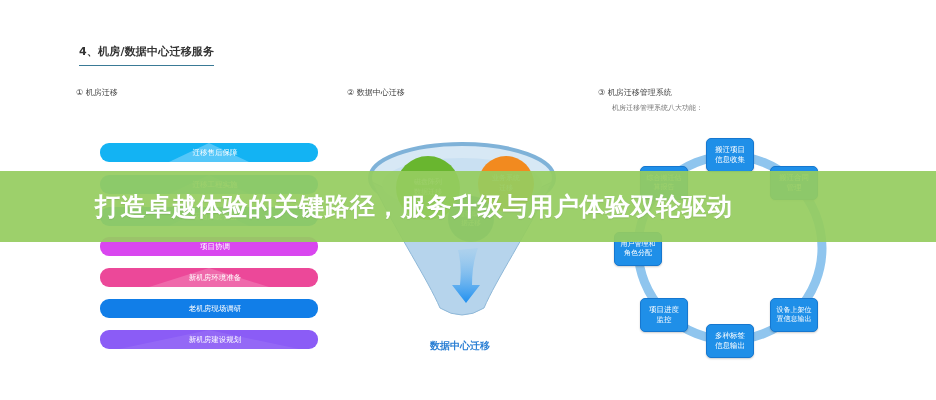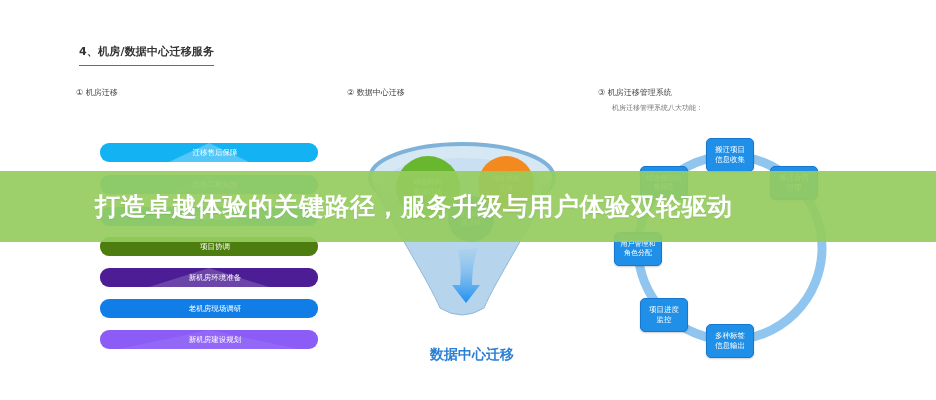--- a/index.html
+++ b/index.html
@@ -34,21 +34,21 @@
 
   
   .funnel-wrap { position: absolute; left: 368px; top: 140px; width: 188px; height: 195px; }
   .funnel-wrap svg { position: absolute; left: 0; top: 0; }
   .bubble {
     position: absolute; border-radius: 50%; color: rgba(255,255,255,0.85);
     font-size: 7px; text-align: center; display: flex; align-items: center; justify-content: center;
     line-height: 1.4;
   }
   .funnel-label {
-    position: absolute; left: 430px; top: 346px; font-size: 14px; color: #2a7fd4; font-weight: bold;
+    position: absolute; left: 430px; top: 339px; font-size: 10px; color: #2a7fd4; font-weight: bold;
   }
 
   
   .cycle-wrap { position: absolute; left: 600px; top: 130px; width: 260px; height: 235px; }
   .cycle-node {
     position: absolute; width: 48px; height: 34px; border-radius: 5px;
     background: #1f8fe8; border: 1px solid #1677cf; color: #fff;
     font-size: 7.5px; line-height: 1.35; text-align: center;
     display: flex; align-items: center; justify-content: center;
     box-shadow: 0 1px 2px rgba(0,0,0,0.2);
@@ -86,24 +86,24 @@
       <span>迁移售后保障</span>
     </div>
   <div class="bar" style="top:175px; background:#19a7f0;">
       <div class="tri"></div>
       <span>迁移工程实施</span>
     </div>
   <div class="bar" style="top:207px; background:#169cee;">
       <div class="tri"></div>
       <span>应用系统备份</span>
     </div>
-  <div class="bar" style="top:237px; background:#4d7c0f;">
+  <div class="bar" style="top:237px; background:#d946ef;">
       <span>项目协调</span>
     </div>
-  <div class="bar" style="top:268px; background:#4c1d95;">
+  <div class="bar" style="top:268px; background:#ec4899;">
       <div class="tri" style="border-left-width:60px;border-right-width:60px;"></div>
       <span>新机房环境准备</span>
     </div>
   <div class="bar" style="top:299px; background:#117ee8;">
       <span>老机房现场调研</span>
     </div>
   <div class="bar" style="top:330px; background:#8b5cf6;">
       <div class="tri" style="border-left-width:90px;border-right-width:90px;border-bottom-color:rgba(255,255,255,0.08);"></div>
       <span>新机房建设规划</span>
     </div>
@@ -146,20 +146,24 @@
     <circle cx="130" cy="118" r="92" fill="none" stroke="#8fc5ee" stroke-width="9"></circle>
   </svg>
   <div class="cycle-node" style="left:106px; top:8px;">
       <span style="white-space:pre;">搬迁项目
 信息收集</span>
     </div>
   <div class="cycle-node" style="left:170px; top:36px;">
       <span style="white-space:pre;">搬迁合同
 管理</span>
     </div>
+  <div class="cycle-node" style="left:170px; top:168px;">
+      <span style="white-space:pre; font-size:7px;">设备上架位
+置信息输出</span>
+    </div>
   <div class="cycle-node" style="left:106px; top:194px;text-align:center;">
       <span style="white-space:pre;">多种标签
 信息输出</span>
     </div>
   <div class="cycle-node" style="left:40px; top:168px;">
       <span style="white-space:pre;">项目进度
 监控</span>
     </div>
   <div class="cycle-node" style="left:14px; top:102px;">
       <span style="white-space:pre; font-size:7px;">用户管理和

